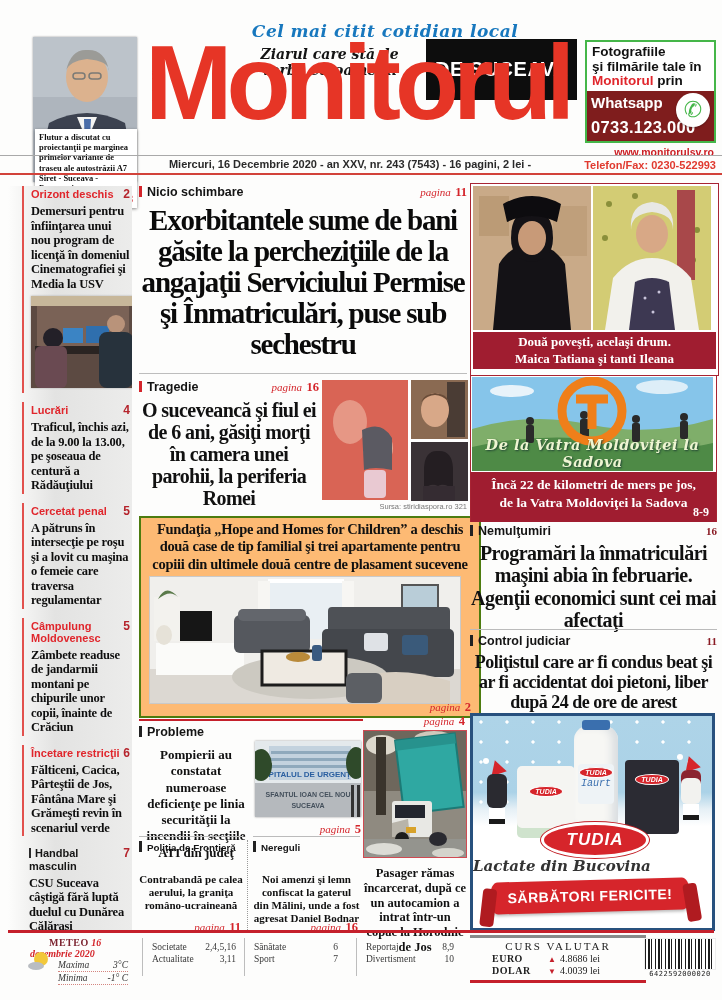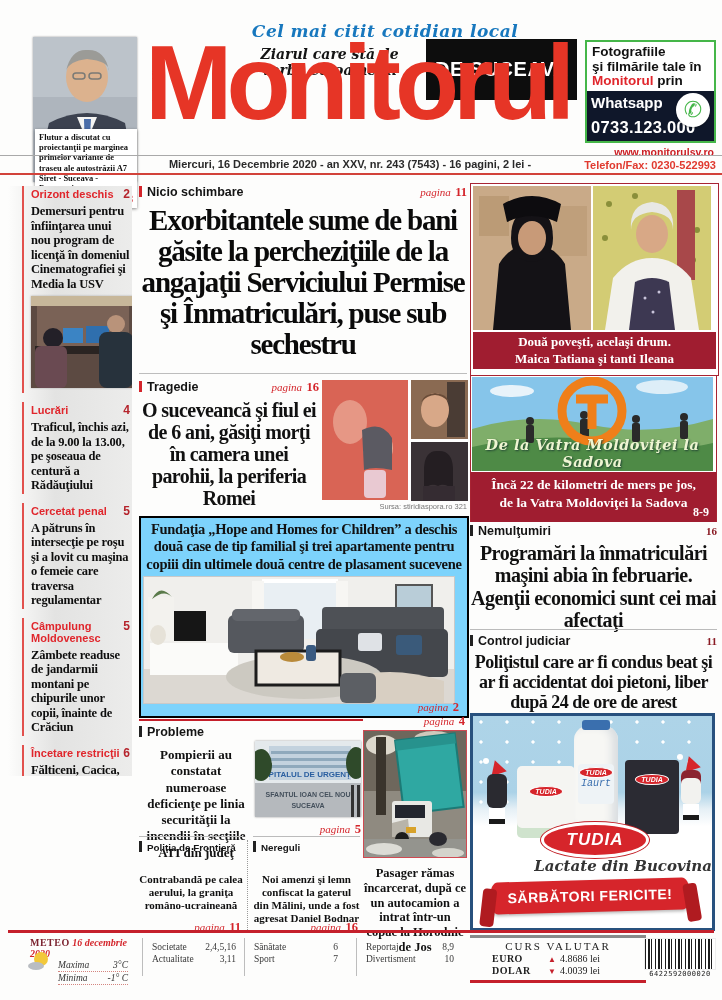--- a/index.html
+++ b/index.html
@@ -16,31 +16,31 @@
   .mast{left:145px;top:30px;width:410px;text-align:center;color:#e63526;font-weight:bold;
         font-size:105px;line-height:1.0;letter-spacing:-6px;}
   .flutur{left:33px;top:37px;width:104px;height:145px;overflow:hidden;box-shadow:0 0 2px #999;}
   .flutur-cap{left:35px;top:129px;width:94px;background:#fff;box-shadow:0 1px 3px rgba(0,0,0,.45);
               padding:3px 4px 2px;font-family:"Liberation Serif",serif;font-weight:bold;
               font-size:8.5px;line-height:1.2;}
   .flutur-pg{display:block;text-align:right;color:#d4252b;font-size:11px;font-family:"Liberation Sans",sans-serif;}
   .wabox{left:585px;top:40px;width:127px;border:2px solid #45b649;background:#fff;}
   .wa-top{padding:3px 5px 2px;font-weight:bold;font-size:13.5px;line-height:1.08;color:#111;}
   .wa-brand{color:#e0262c;}
-  .wa-green{background:#0f172a;color:#fff;position:relative;padding:3px 4px 4px;}
+  .wa-green{background:#7f1d1d;color:#fff;position:relative;padding:3px 4px 4px;}
   .wa-app{font-weight:bold;font-size:15px;}
   .wa-icon{position:absolute;right:4px;top:2px;width:34px;height:34px;border-radius:50%;
            background:#fff;color:#45b649;font-size:22px;line-height:34px;text-align:center;box-shadow:0 1px 2px rgba(0,0,0,.3);}
   .wa-phone{font-weight:bold;font-size:16.5px;letter-spacing:.3px;margin-top:6px;}
   .website{right:8px;top:146px;color:#cc2026;font-weight:bold;font-size:10.5px;}
   .phonefax{right:6px;top:159px;color:#e03a2f;font-weight:bold;font-size:11px;}
   .datebar{left:0;top:155px;width:722px;height:17px;border-top:1px solid #a9a9a9;border-bottom:2px solid #d2423a;}
   .dateline{left:120px;top:158px;width:460px;text-align:center;font-weight:bold;font-size:11px;color:#2a2a2a;}
   
-  .sidebar{left:8px;top:186px;width:124px;height:590px;overflow:hidden;
+  .sidebar{left:8px;top:186px;width:124px;height:746px;overflow:hidden;
            background:linear-gradient(90deg,#fdfdfc 0%,#e3e3e2 38%,#ececeb 100%);}
   .sec{position:relative;margin:0 0 9px 14px;padding:1px 2px 1px 7px;}
   .sec.red{border-left:2px solid #e2514d;}
   .kickrow{display:flex;justify-content:space-between;align-items:baseline;}
   .kick{font-weight:bold;font-size:11px;line-height:1.15;}
   .red .kick{color:#e0262c;} .blk .kick{color:#161616;}
   .kbar{display:inline-block;width:2px;height:10px;background:#2a2a2a;margin-right:4px;vertical-align:-1px;}
   .pg{font-weight:bold;font-size:12px;color:#b5242c;}
   .stitle{font-family:"Liberation Serif",serif;font-weight:bold;font-size:12.5px;line-height:1.16;
           color:#0e0e0e;margin-top:3px;letter-spacing:-.2px;}
@@ -56,21 +56,21 @@
   
   .lead{left:139px;top:182px;width:328px;}
   .lead-hl{margin-top:5px;text-align:center;font-family:"Liberation Serif",serif;font-weight:bold;
            font-size:29px;line-height:1.07;letter-spacing:-1.2px;color:#0a0a0a;}
   .tragedy{left:139px;top:373px;width:328px;height:138px;border-top:1px solid #bdbdbd;padding-top:3px;}
   .trag-l{position:absolute;left:0;top:3px;width:180px;}
   .trag-hl{margin-top:4px;text-align:center;font-weight:bold;font-size:20px;line-height:1.1;letter-spacing:-.6px;}
   .collage{position:absolute;right:0;top:6px;width:145px;height:120px;display:grid;
            grid-template-columns:60% 40%;grid-template-rows:50% 50%;gap:2px;background:#fff;}
   .credit{position:absolute;right:0;top:128px;font-size:7.5px;color:#777;}
-  .foundation{left:139px;top:516px;width:322px;height:192px;border:2px solid #000000;padding:3px 2px;background:#7dd3fc;}
+  .foundation{left:139px;top:516px;width:322px;height:192px;border:2px solid #4d7c0f;padding:3px 8px;background:#fdba74;}
   .f-title{text-align:center;font-weight:bold;font-size:14.5px;line-height:1.2;letter-spacing:-.3px;}
   .f-photo{margin:3px auto 0;width:310px;height:126px;border:1px solid #c9c9c9;}
   .f-pg{position:absolute;right:8px;bottom:1px;}
   .probleme{left:139px;top:719px;width:224px;height:114px;border-top:2px solid #c5202b;padding-top:4px;}
   .prob-hl{position:absolute;left:0;top:26px;width:114px;text-align:center;font-weight:bold;font-size:13px;line-height:1.25;}
   .prob-photo{position:absolute;right:2px;top:20px;width:106px;height:76px;box-shadow:0 0 2px #999;}
   .prob-pg{position:absolute;right:2px;top:98px;}
   .bk{top:836px;height:96px;border-top:1px solid #bbb;padding-top:4px;}
   .frontiera{left:139px;width:104px;}
   .nereguli{left:253px;width:107px;}
@@ -122,34 +122,34 @@
   .hat{position:absolute;left:4px;top:-8px;width:0;height:0;border-left:8px solid transparent;
        border-right:8px solid transparent;border-bottom:14px solid #d6252b;transform:rotate(-18deg);}
   .pom{position:absolute;left:-2px;top:-10px;width:6px;height:6px;border-radius:50%;background:#fff;}
   .bodyc{position:absolute;left:2px;top:6px;width:20px;height:34px;border-radius:6px;}
   .d1 .bodyc{background:#2a2a30;} .d2 .bodyc{background:#f2f2ef;box-shadow:inset 0 8px 0 #8a2430;}
   .legs{position:absolute;left:4px;top:40px;width:16px;height:16px;background:#fff;
         box-shadow:inset 0 -5px 0 #1a1a1a;}
   .adlogo{position:absolute;left:68px;top:106px;width:102px;height:30px;background:#d6252b;border:3px solid #fff;
           border-radius:50%;box-shadow:0 0 0 1px #c21d24;color:#fff;text-align:center;
           font-weight:bold;font-style:italic;font-size:17px;line-height:30px;letter-spacing:1px;}
-  .adtag{position:absolute;left:0;top:141px;width:100%;text-align:right;color:#333;
+  .adtag{position:absolute;left:0;top:141px;width:100%;text-align:left;color:#333;
          font-family:"DejaVu Serif",serif;font-style:italic;font-weight:bold;font-size:15px;}
   .ribbon{position:absolute;left:17px;top:164px;width:200px;height:32px;background:#d6252b;
           border-radius:8px/14px;transform:rotate(-1.5deg);color:#fff;text-align:center;
           font-weight:bold;font-size:14px;line-height:32px;letter-spacing:.5px;
           box-shadow:0 2px 3px rgba(0,0,0,.25);}
   .ribbon:before,.ribbon:after{content:"";position:absolute;top:6px;width:14px;height:38px;
           background:#b01b20;border-radius:4px;z-index:-1;}
   .ribbon:before{left:-9px;transform:rotate(8deg);} .ribbon:after{right:-9px;transform:rotate(-8deg);}
   
   .frule{left:8px;top:930px;width:706px;height:3px;background:#c5202b;}
   .meteo{left:30px;top:937px;width:108px;font-family:"Liberation Serif",serif;}
   .m-h{font-size:10px;}
-  .m-lbl{font-weight:bold;color:#7c2430;letter-spacing:.5px;}
+  .m-lbl{font-weight:bold;color:#7c2430;letter-spacing:.5px;margin-left:19px;}
   .m-date{font-weight:bold;font-style:italic;color:#d4252b;}
   .m-ico{position:absolute;left:-2px;top:14px;width:24px;height:20px;}
   .m-rows{margin-left:28px;font-size:9.5px;color:#333;font-style:italic;}
   .m-row{display:flex;justify-content:space-between;width:70px;border-bottom:1px dotted #d4857f;padding:1px 0;}
   .vline{top:938px;height:38px;border-left:1px solid #bdbdbd;}
   .idx{top:941px;font-family:"Liberation Serif",serif;font-size:9.5px;color:#3a3a3a;}
   .idx .row{display:flex;justify-content:space-between;padding:1px 0;}
   .curs{left:470px;top:935px;width:160px;border-top:3px solid #8a8a8a;border-bottom:3px solid #c5202b;
         padding:2px 8px 4px;font-family:"Liberation Serif",serif;background:#fdfdfc;}
   .c-title{text-align:center;font-size:11px;letter-spacing:2px;color:#222;}

